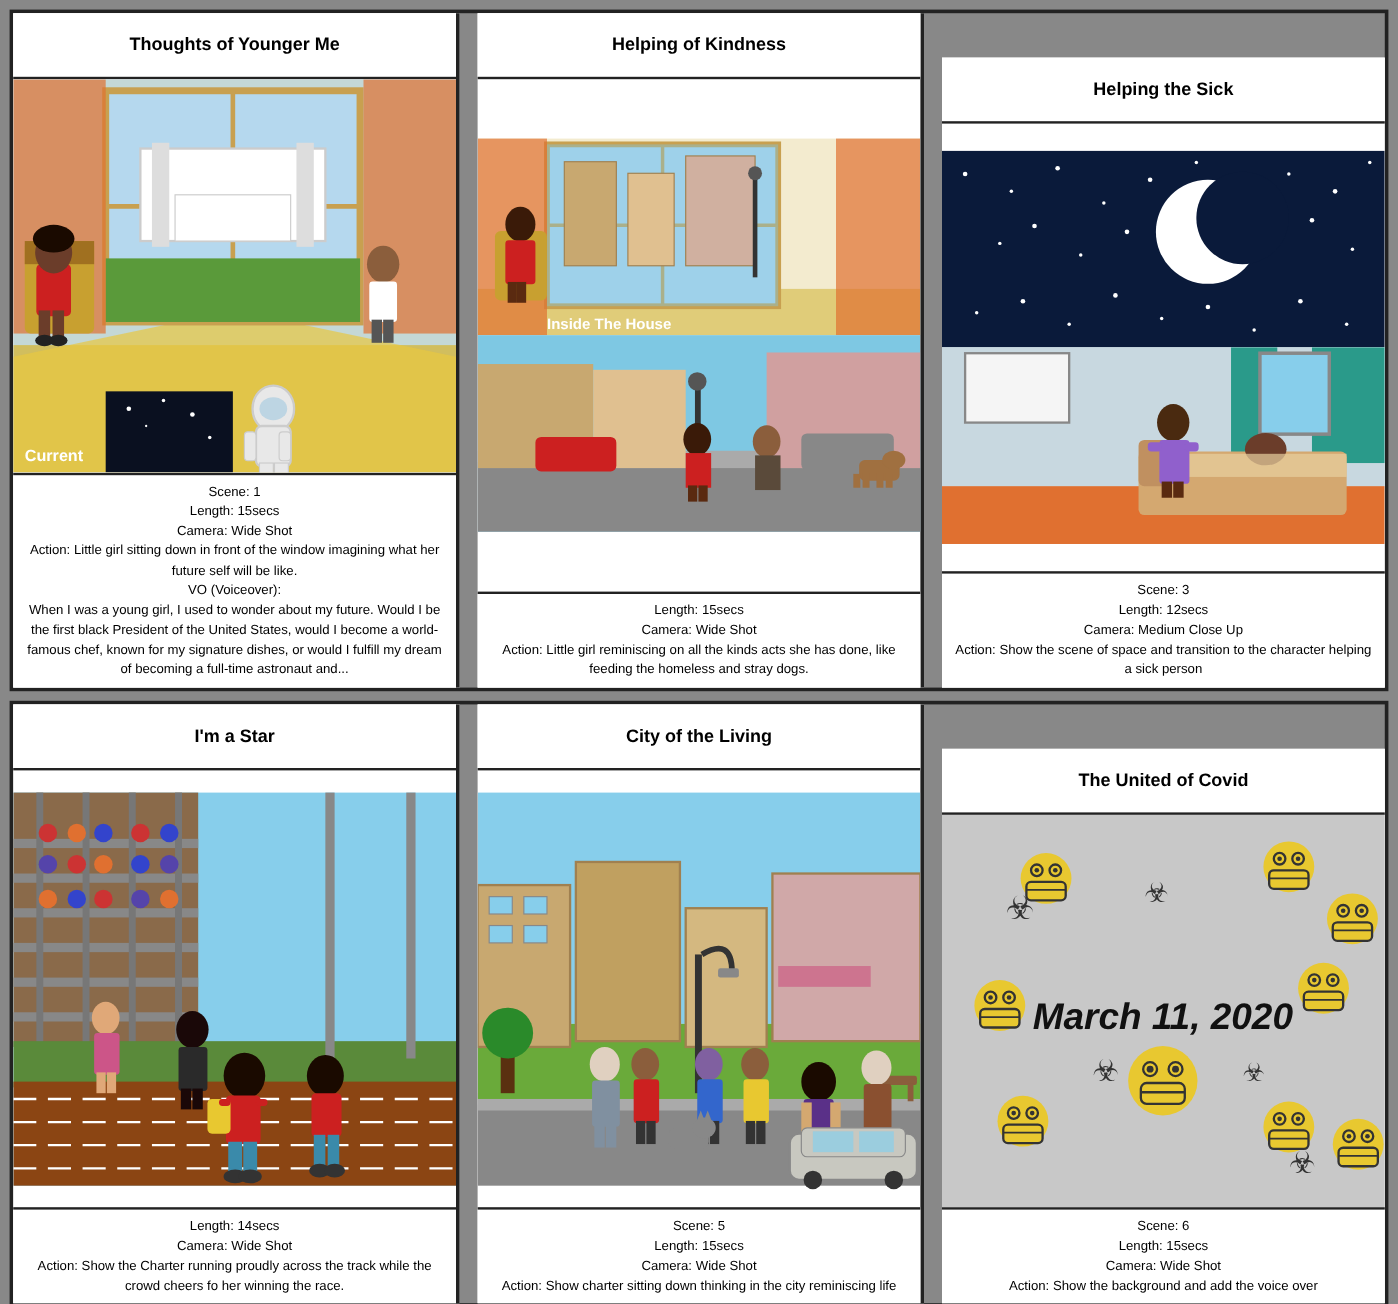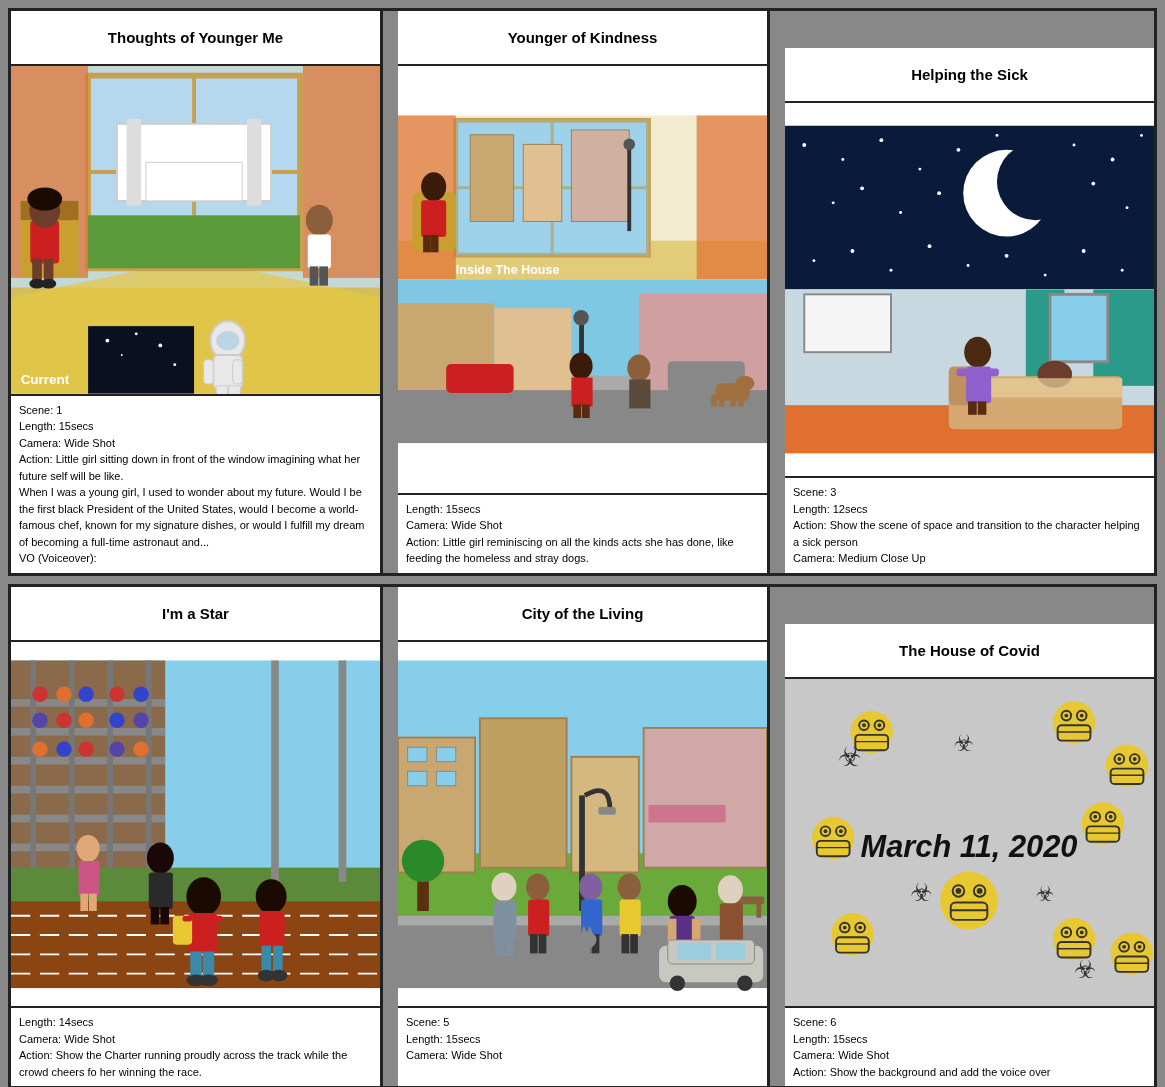--- a/index.html
+++ b/index.html
@@ -47,20 +47,21 @@
       flex: 1;
       position: relative;
       overflow: hidden;
       min-height: 320px;
     }
     .cell-info {
       border-top: 2px solid #222;
       background: #fff;
       padding: 6px 8px;
       font-size: 11px;
+      text-align: center;
       min-height: 80px;
       line-height: 1.5;
     }
 
     
     svg.scene-svg {
       width: 100%;
       height: 100%;
       display: block;
     }
@@ -135,27 +136,27 @@
           <rect x="320" y="208" width="9" height="20" fill="#555"></rect>
 
           <text x="10" y="330" font-family="Arial" font-weight="bold" font-size="14" fill="#fff">Current</text>
         </svg>
       </div>
       <div class="cell-info">
         <div>Scene: 1</div>
         <div>Length: 15secs</div>
         <div>Camera: Wide Shot</div>
         <div>Action: Little girl sitting down in front of the window imagining what her future self will be like.</div>
+        <div>VO (Voiceover):</div>
         <div>When I was a young girl, I used to wonder about my future. Would I be the first black President of the United States, would I become a world-famous chef, known for my signature dishes, or would I fulfill my dream of becoming a full-time astronaut and...</div>
-        <div>VO (Voiceover):</div>
       </div>
     </div>
 
     <div class="cell">
-      <div class="cell-title">Younger of Kindness</div>
+      <div class="cell-title">Helping of Kindness</div>
       <div class="cell-image">
         <svg class="scene-svg" viewBox="0 0 383 340" xmlns="http://www.w3.org/2000/svg">
 
           <rect x="0" y="0" width="383" height="170" fill="#e8d8a0" opacity="0.5"></rect>
 
           <rect x="0" y="130" width="383" height="40" fill="#d4b840" opacity="0.6"></rect>
 
           <rect x="60" y="5" width="200" height="140" fill="#b5d8ee" stroke="#c8a050" stroke-width="5"></rect>
           <line x1="160" y1="5" x2="160" y2="145" stroke="#c8a050" stroke-width="3"></line>
           <line x1="60" y1="75" x2="260" y2="75" stroke="#c8a050" stroke-width="3"></line>
@@ -280,22 +281,22 @@
           <rect x="188" y="250" width="26" height="38" rx="3" fill="#9060cc"></rect>
           <rect x="178" y="252" width="12" height="8" rx="3" fill="#9060cc"></rect>
           <rect x="210" y="252" width="12" height="8" rx="3" fill="#9060cc"></rect>
           <rect x="190" y="286" width="9" height="14" fill="#5a2a10"></rect>
           <rect x="200" y="286" width="9" height="14" fill="#5a2a10"></rect>
         </svg>
       </div>
       <div class="cell-info">
         <div>Scene: 3</div>
         <div>Length: 12secs</div>
+        <div>Camera: Medium Close Up</div>
         <div>Action: Show the scene of space and transition to the character helping a sick person</div>
-        <div>Camera: Medium Close Up</div>
       </div>
     </div>
 
   </div>
 
   <div class="row">
 
     <div class="cell">
       <div class="cell-title">I'm a Star</div>
       <div class="cell-image">
@@ -462,25 +463,26 @@
           <rect x="290" y="293" width="35" height="18" fill="#87ceeb" opacity="0.7"></rect>
           <rect x="330" y="293" width="30" height="18" fill="#87ceeb" opacity="0.7"></rect>
           <circle cx="290" cy="335" r="8" fill="#333"></circle>
           <circle cx="360" cy="335" r="8" fill="#333"></circle>
         </svg>
       </div>
       <div class="cell-info">
         <div>Scene: 5</div>
         <div>Length: 15secs</div>
         <div>Camera: Wide Shot</div>
+        <div>Action: Show charter sitting down thinking in the city reminiscing life</div>
       </div>
     </div>
 
     <div class="cell">
-      <div class="cell-title">The House of Covid</div>
+      <div class="cell-title">The United of Covid</div>
       <div class="cell-image">
         <svg class="scene-svg" viewBox="0 0 383 340" xmlns="http://www.w3.org/2000/svg">
 
           <rect x="0" y="0" width="383" height="340" fill="#c8c8c8"></rect>
 
           <text x="191" y="185" font-family="Arial" font-weight="900" font-size="32" font-style="italic" fill="#111" text-anchor="middle">March 11, 2020</text>
 
           <circle cx="90" cy="55" r="22" fill="#e8c830"></circle>
           <circle cx="82" cy="48" r="5" fill="#e8c830" stroke="#333" stroke-width="2"></circle>
           <circle cx="98" cy="48" r="5" fill="#e8c830" stroke="#333" stroke-width="2"></circle>

